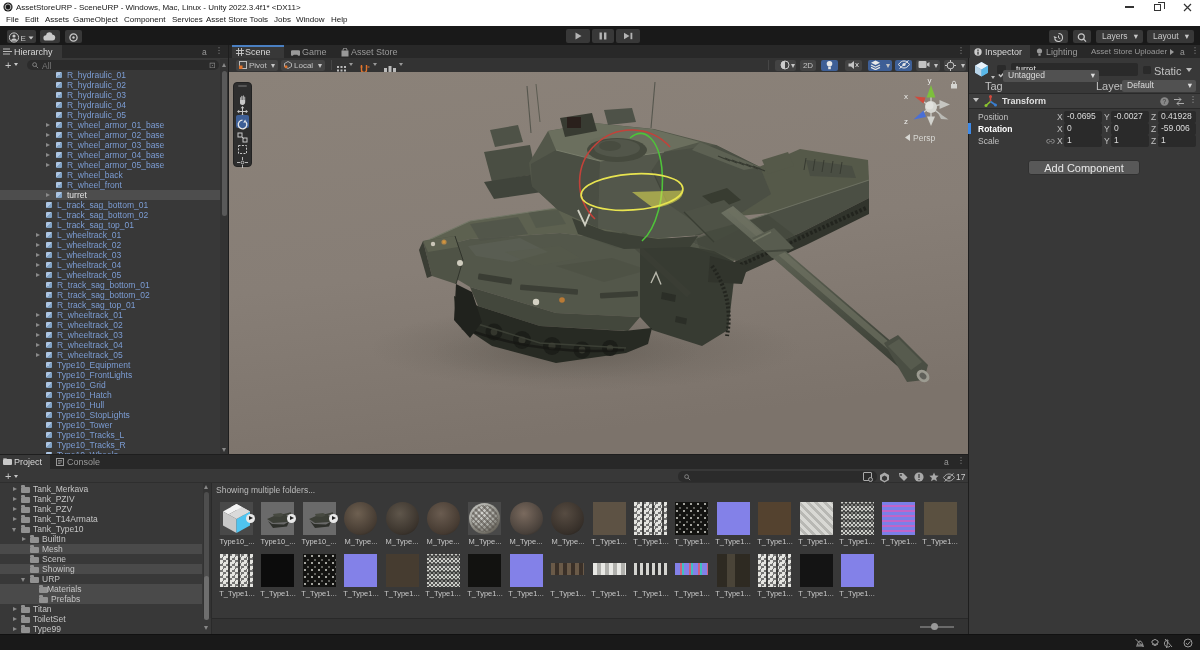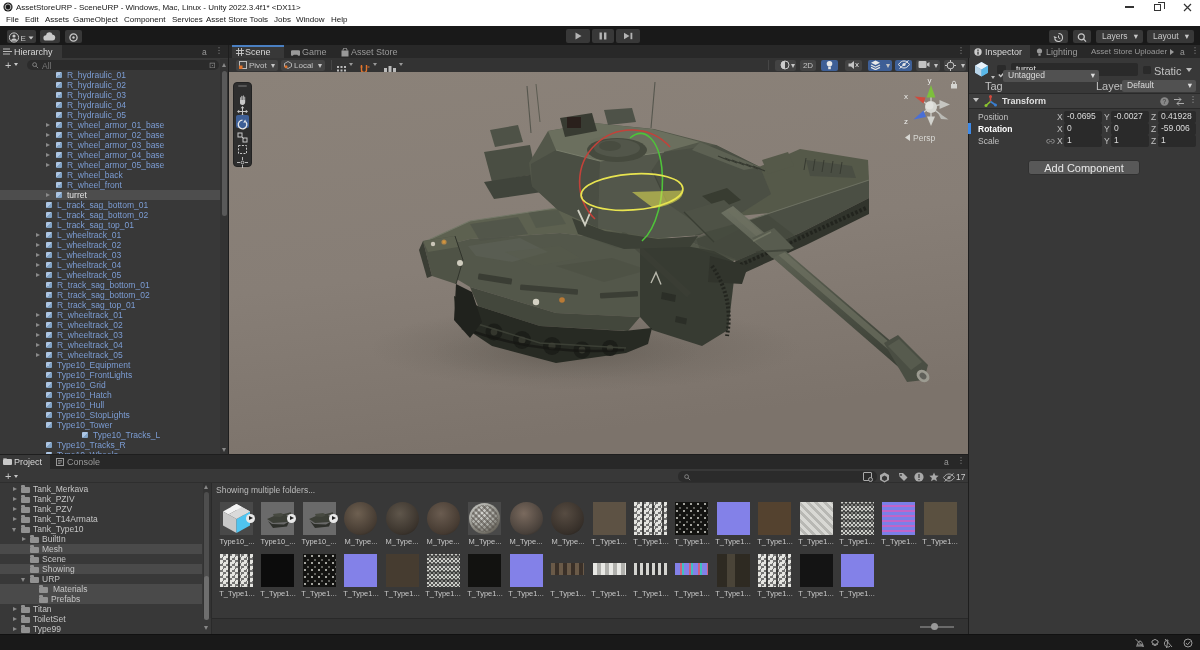--- a/index.html
+++ b/index.html
@@ -265,21 +265,21 @@
         <span style="position:absolute;left:57px">Type10_Hull</span>
       </div>
       <div class="hrow" style="top:410px;">
         <span class="cube" style="left:46px"></span>
         <span style="position:absolute;left:57px">Type10_StopLights</span>
       </div>
       <div class="hrow" style="top:420px;">
         <span class="cube" style="left:46px"></span>
         <span style="position:absolute;left:57px">Type10_Tower</span>
       </div>
-      <div class="hrow" style="top:430px;margin-left:36px;">
+      <div class="hrow" style="top:430px;">
         <span class="cube" style="left:46px"></span>
         <span style="position:absolute;left:57px">Type10_Tracks_L</span>
       </div>
       <div class="hrow" style="top:440px;text-decoration:underline;">
         <span class="cube" style="left:46px"></span>
         <span style="position:absolute;left:57px">Type10_Tracks_R</span>
       </div>
       <div class="hrow" style="top:450px;">
         <span class="cube" style="left:46px"></span>
         <span style="position:absolute;left:57px">Type10_Wheels</span>
@@ -760,21 +760,21 @@
         <span class="folder" style="left:30px"></span>
         <span style="position:absolute;left:42px">Showing</span>
       </div>
       <div class="prow" style="top:574px">
         <span class="arrd" style="left:21px"></span>
         <span class="folder" style="left:30px"></span>
         <span style="position:absolute;left:42px">URP</span>
       </div>
       <div class="prow sel" style="top:584px">
         <span class="folder" style="left:39px"></span>
-        <span style="position:absolute;left:53px">Materials</span>
+        <span style="position:absolute;left:47px">Materials</span>
       </div>
       <div class="prow sel" style="top:594px">
         <span class="folder" style="left:39px"></span>
         <span style="position:absolute;left:51px">Prefabs</span>
       </div>
       <div class="prow" style="top:604px">
         <span class="arr" style="left:13px"></span>
         <span class="folder" style="left:21px"></span>
         <span style="position:absolute;left:33px">Titan</span>
       </div>

